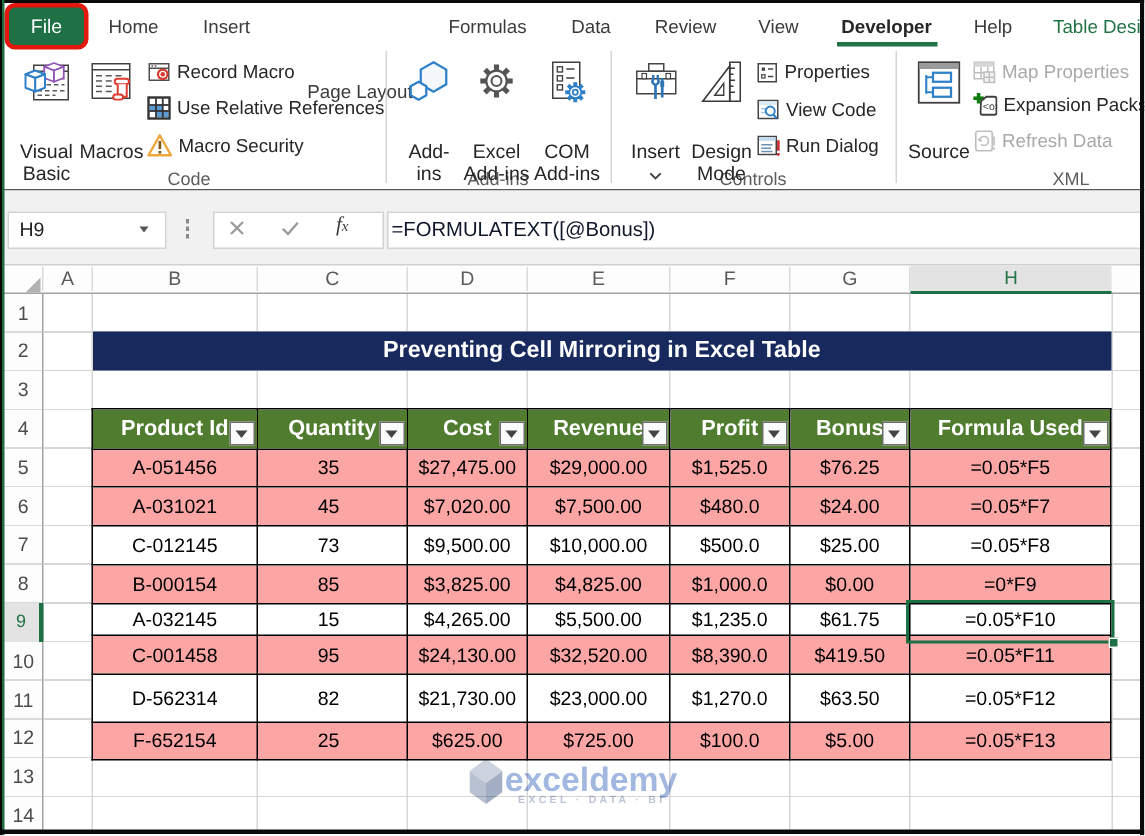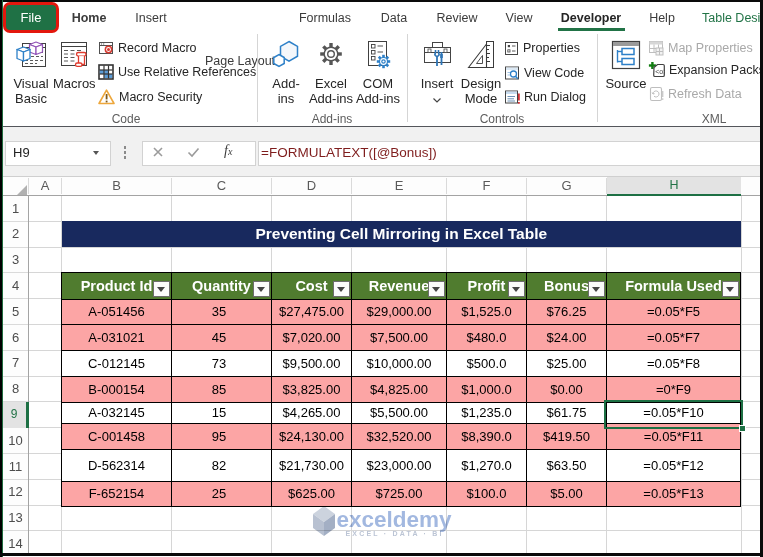--- a/index.html
+++ b/index.html
@@ -5,21 +5,21 @@
   html,body{margin:0;padding:0;}
   #app{position:relative;width:763px;height:557px;background:#fff;overflow:hidden;
        font-family:"Liberation Sans",sans-serif;-webkit-font-smoothing:antialiased;}
   .abs{position:absolute;}
   .tab{position:absolute;top:9px;height:18px;line-height:18px;font-size:12.5px;color:#3b3b3b;transform:translateX(-50%);white-space:nowrap;}
   .glabel{position:absolute;top:112px;height:14px;line-height:14px;font-size:12px;color:#5d5d5d;transform:translateX(-50%);white-space:nowrap;}
   .sep{position:absolute;top:34px;width:1px;height:88px;background:#d5d5d5;}
   .sbtn{position:absolute;height:16px;display:flex;align-items:center;font-size:12.5px;color:#262626;white-space:nowrap;}
   .sbtn svg{margin-right:4px;}
   .bigbtn{position:absolute;text-align:center;font-size:13px;color:#262626;}
-  .bigbtn .lbl{margin-top:3px;line-height:15px;white-space:nowrap;}
+  .bigbtn .lbl{margin-top:20px;line-height:15px;white-space:nowrap;}
   .gray{color:#a9a9a9;}
   
   .fbox{position:absolute;background:#fff;border:1px solid #d2d2d2;}
   
   .colhdr{position:absolute;top:176px;height:19px;line-height:19px;font-size:13px;color:#5a5a5a;text-align:center;}
   .rownum{position:absolute;left:3px;width:25px;height:25.8px;font-size:13px;color:#4d4d4d;text-align:center;}
   .vline{position:absolute;width:1px;background:#d6d6d6;}
   table.xl{border-collapse:collapse;table-layout:fixed;}
   table.xl td,table.xl th{border:1px solid #000;padding:0;text-align:center;vertical-align:middle;overflow:hidden;}
   table.xl td{font-size:13px;color:#000;}
@@ -27,21 +27,21 @@
   table.xl th{font-size:14.5px;color:#fff;background:#507c2f;font-weight:bold;position:relative;}
   tr.lav td{background:#fca5a5;}
   tr.wht td{background:#ffffff;}
   .fbtn{position:absolute;right:1.5px;bottom:2px;width:16.5px;height:15.5px;background:#fbfbfb;border:1px solid #6d6d6d;box-sizing:border-box;}
   .fbtn:after{content:"";position:absolute;left:3.2px;top:5px;border-left:4px solid transparent;border-right:4px solid transparent;border-top:5px solid #444;}
 </style>
 </head>
 <body>
 <div id="app">
 
-  <div class="tab" style="left:89px;font-weight:bold;">Home</div>
+  <div class="tab" style="left:89px;">Home</div>
   <div class="tab" style="left:151px;">Insert</div>
   <div class="tab" style="left:240px;margin-top:43px;">Page Layout</div>
   <div class="tab" style="left:325px;">Formulas</div>
   <div class="tab" style="left:394px;">Data</div>
   <div class="tab" style="left:457px;">Review</div>
   <div class="tab" style="left:519px;">View</div>
   <div class="tab" style="left:591px;font-weight:bold;color:#262626;">Developer</div>
   <div class="tab" style="left:662px;">Help</div>
   <div class="tab" style="left:702px;transform:none;color:#217346;width:58px;overflow:hidden;">Table Desig</div>
   <div class="abs" style="left:558px;top:28px;width:67px;height:3px;background:#217346;"></div>
@@ -317,21 +317,21 @@
   <div class="abs" style="left:124px;top:146px;width:2px;height:2.5px;background:#8a8a8a;box-shadow:0 5px #8a8a8a,0 10px #8a8a8a;"></div>
   <div class="fbox" style="left:141.5px;top:140.5px;width:112px;height:23.5px;"></div>
   <svg class="abs" style="left:152px;top:146px;" width="12" height="12">
       <path d="M2 2 L10 10 M10 2 L2 10" stroke="#9b9b9b" stroke-width="1.6" fill="none"></path>
     </svg>
   <svg class="abs" style="left:187px;top:146px;" width="13" height="12">
       <path d="M1.5 6.5 L5 10 L11.5 2.5" stroke="#9b9b9b" stroke-width="1.6" fill="none"></path>
     </svg>
   <div class="abs" style="left:224px;top:143px;font-family:'Liberation Serif',serif;font-style:italic;font-size:14px;color:#3c3c3c;">f<span style="font-size:10px;">x</span></div>
   <div class="fbox" style="left:257.5px;top:140.5px;width:503px;height:23.5px;"></div>
-  <div class="abs" style="left:261px;top:141px;height:23px;line-height:23px;font-size:13.5px;color:#7f1d1d;">=FORMULATEXT([@Bonus])</div>
+  <div class="abs" style="left:261px;top:141px;height:23px;line-height:23px;font-size:13.5px;color:#0f172a;">=FORMULATEXT([@Bonus])</div>
 
   <div class="abs" style="left:0;top:176px;width:763px;height:19.5px;background:#fdfdfd;border-top:1px solid #cfcfcf;border-bottom:1px solid #a3a3a3;box-sizing:border-box;"></div>
   <div class="abs" style="left:17px;top:184.5px;border-left:10px solid transparent;border-bottom:10px solid #b1b1b1;"></div>
   <div class="colhdr" style="left:28.5px;width:33px;">A</div>
   <div class="colhdr" style="left:61.5px;width:110px;">B</div>
   <div class="colhdr" style="left:171.5px;width:100px;">C</div>
   <div class="colhdr" style="left:271.5px;width:80px;">D</div>
   <div class="colhdr" style="left:351.5px;width:95px;">E</div>
   <div class="colhdr" style="left:446.5px;width:80px;">F</div>
   <div class="colhdr" style="left:526.5px;width:80px;">G</div>

